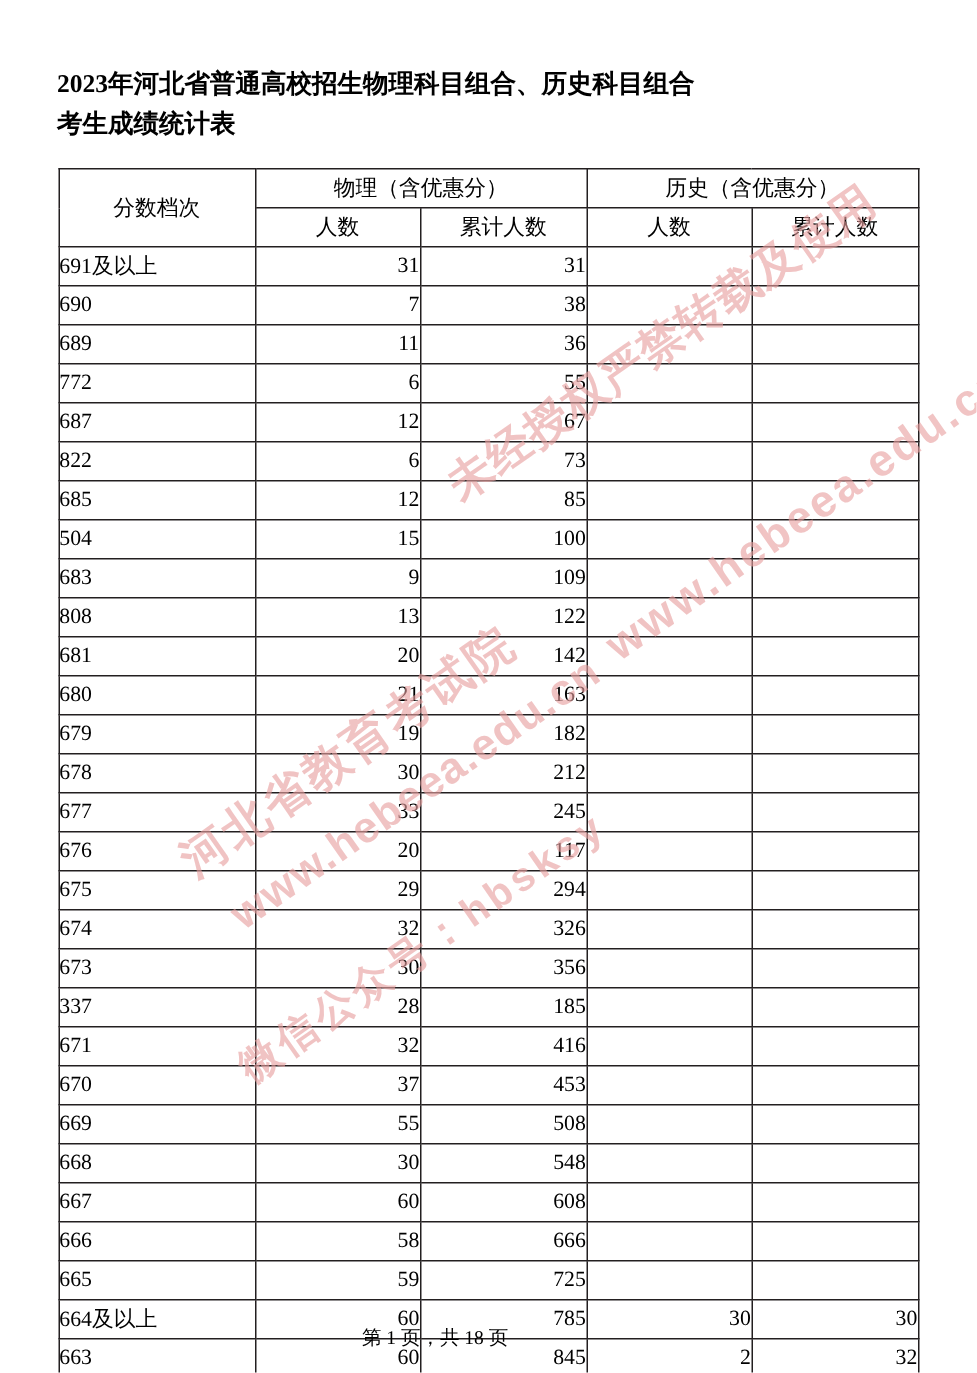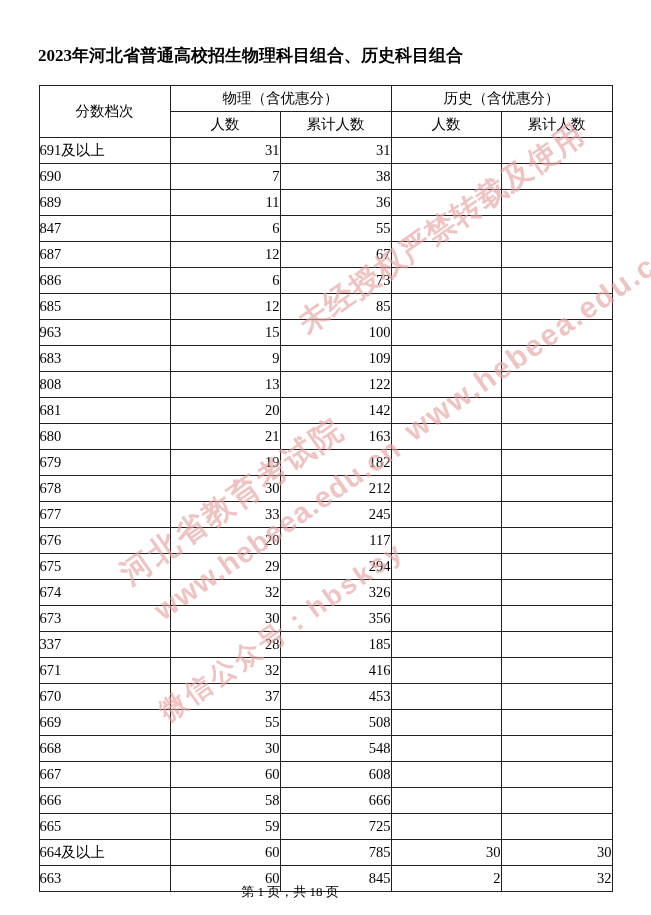--- a/index.html
+++ b/index.html
@@ -128,20 +128,21 @@
     font-family: "Liberation Serif", "DejaVu Serif", serif;
   }
 </style>
 </head>
 <body>
 
 <div class="page">
 
   <div class="title">
     <span>2023年河北省普通高校招生物理科目组合、历史科目组合</span>
+    <span class="line2">考生成绩统计表</span>
   </div>
 
   <table class="score">
     <colgroup>
       <col class="c-rank">
       <col class="c-n">
       <col class="c-c">
       <col class="c-n">
       <col class="c-c">
     </colgroup>
@@ -174,49 +175,49 @@
           <td class="num"></td>
         </tr>
         <tr>
           <td class="rank">689</td>
           <td class="num">11</td>
           <td class="num">36</td>
           <td class="num"></td>
           <td class="num"></td>
         </tr>
         <tr>
-          <td class="rank">847</td>
+          <td class="rank">772</td>
           <td class="num">6</td>
           <td class="num">55</td>
           <td class="num"></td>
           <td class="num"></td>
         </tr>
         <tr>
           <td class="rank">687</td>
           <td class="num">12</td>
           <td class="num">67</td>
           <td class="num"></td>
           <td class="num"></td>
         </tr>
         <tr>
-          <td class="rank">686</td>
+          <td class="rank">822</td>
           <td class="num">6</td>
           <td class="num">73</td>
           <td class="num"></td>
           <td class="num"></td>
         </tr>
         <tr>
           <td class="rank">685</td>
           <td class="num">12</td>
           <td class="num">85</td>
           <td class="num"></td>
           <td class="num"></td>
         </tr>
         <tr>
-          <td class="rank">963</td>
+          <td class="rank">504</td>
           <td class="num">15</td>
           <td class="num">100</td>
           <td class="num"></td>
           <td class="num"></td>
         </tr>
         <tr>
           <td class="rank">683</td>
           <td class="num">9</td>
           <td class="num">109</td>
           <td class="num"></td>

